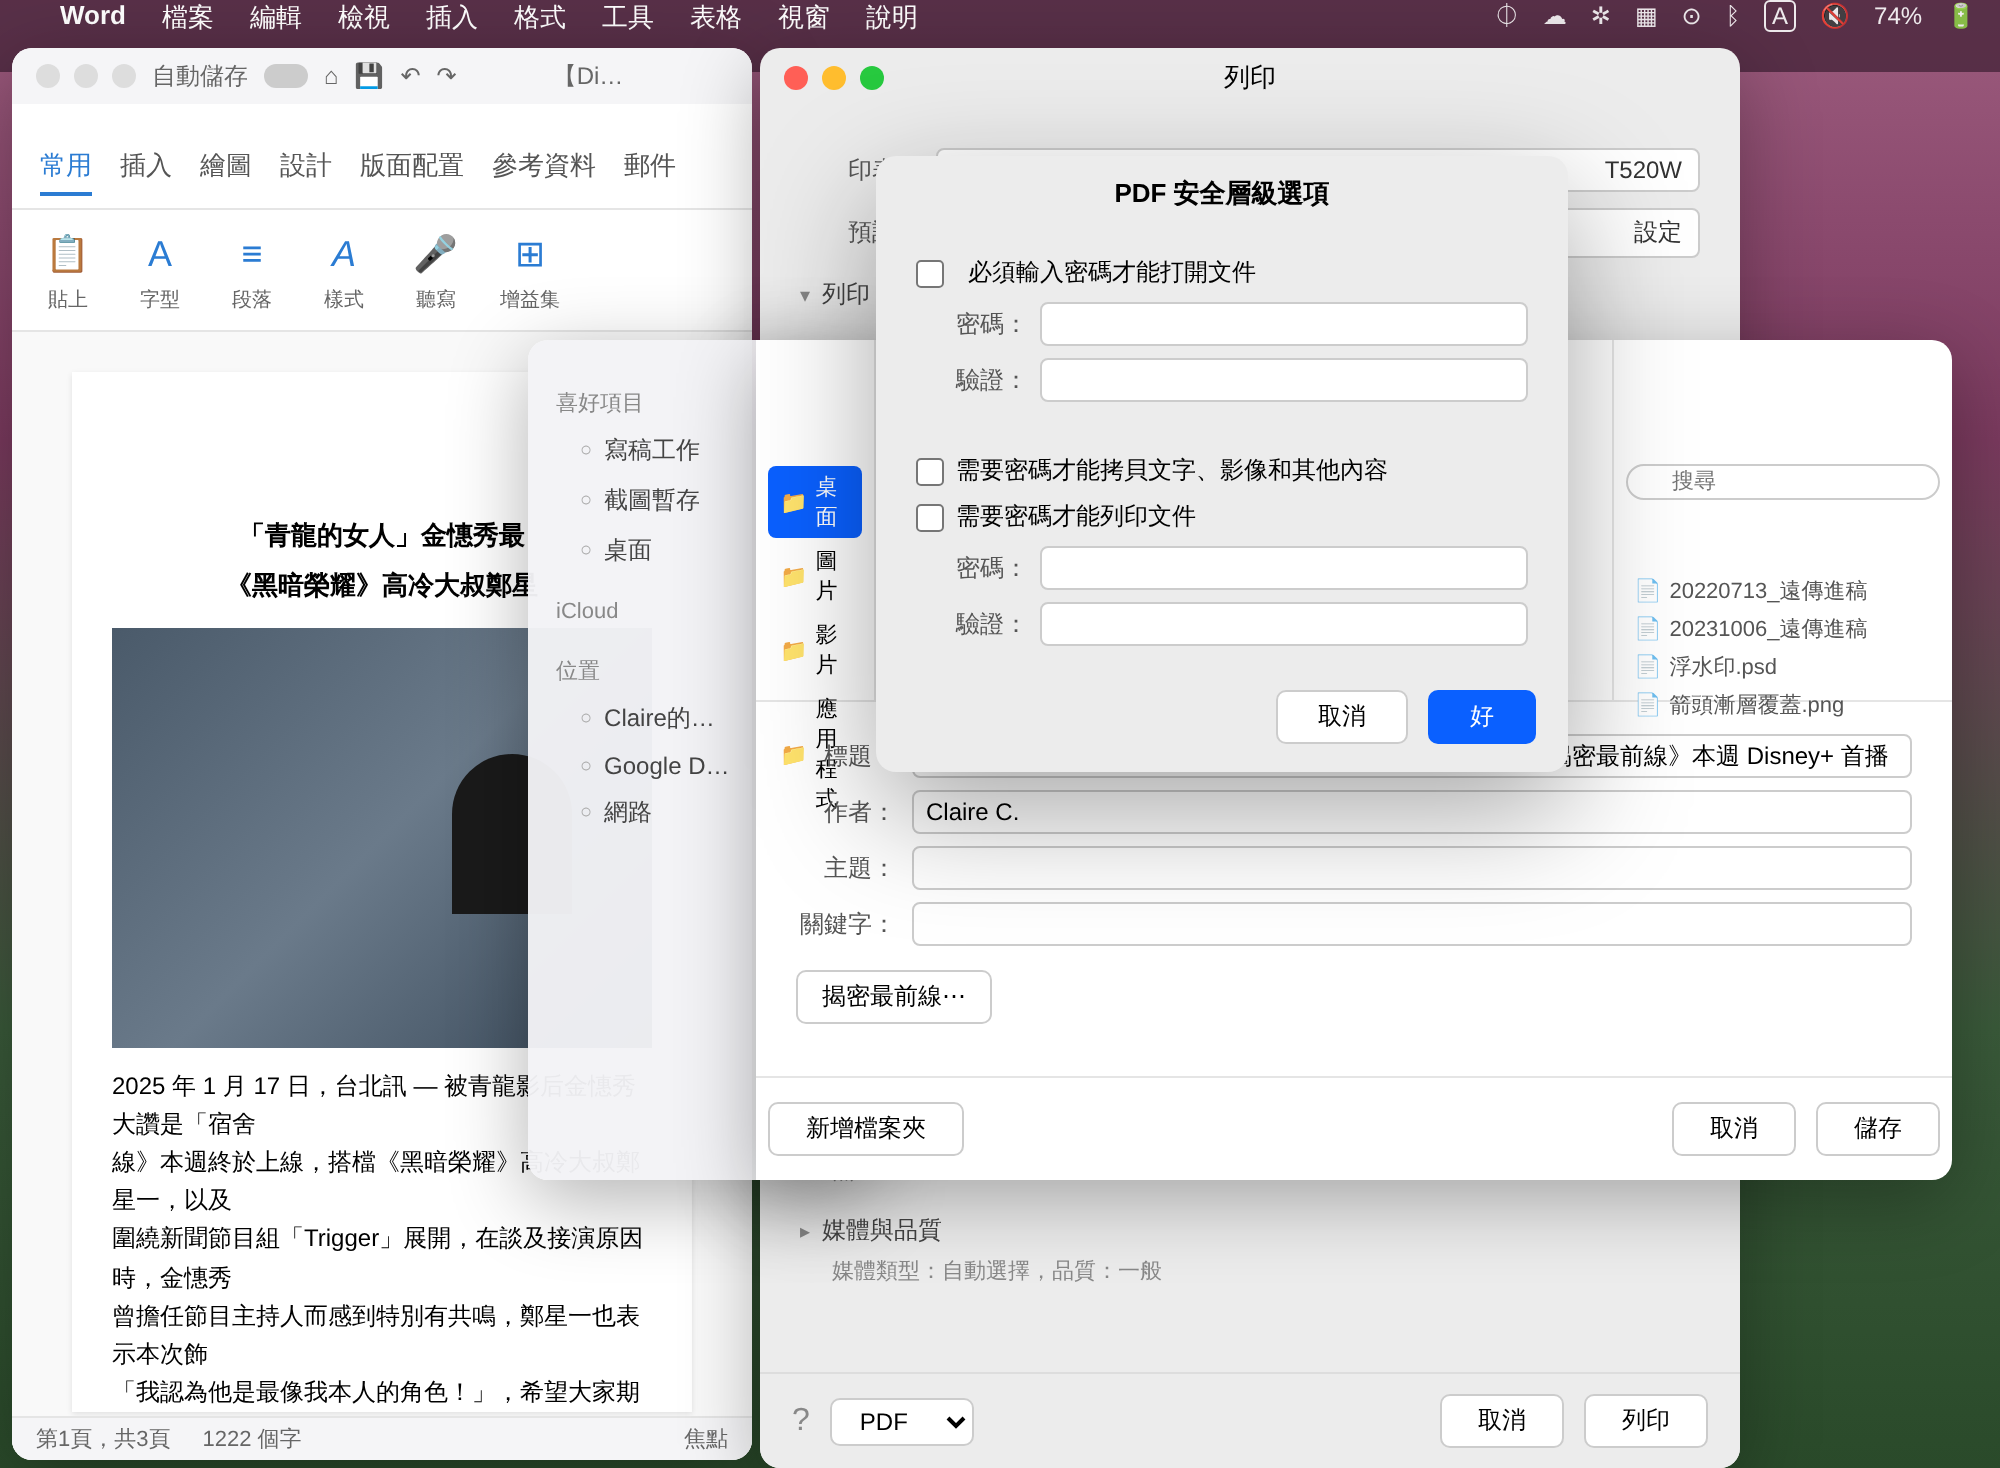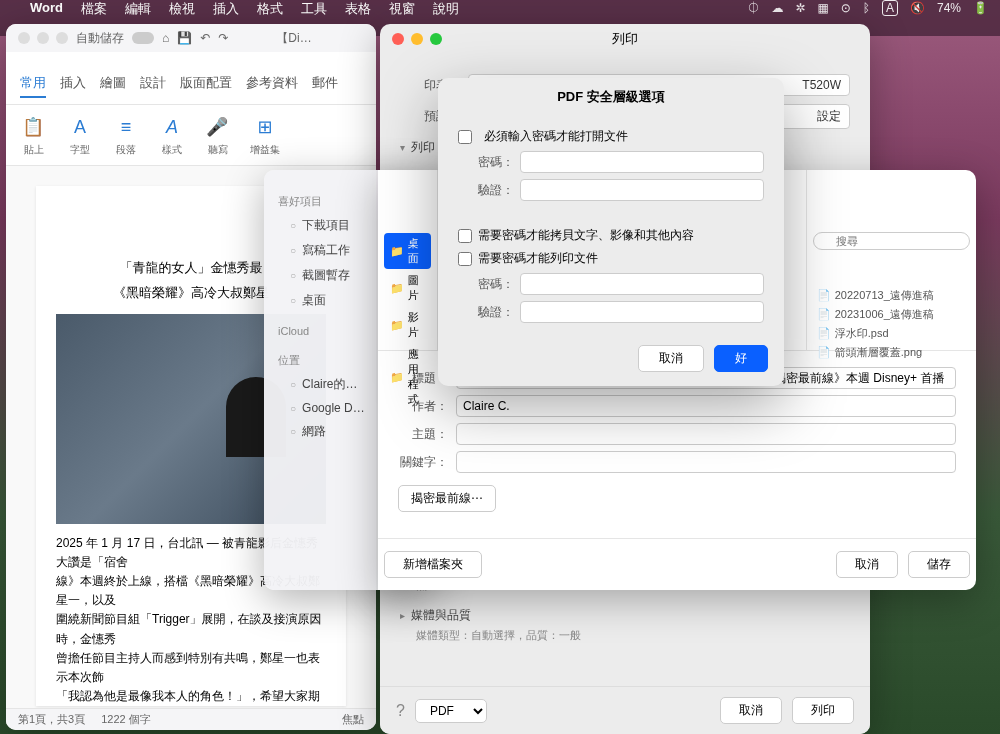--- a/index.html
+++ b/index.html
@@ -18,21 +18,21 @@
 .traffic { display: flex; gap: 7px; }
 .traffic span { width: 12px; height: 12px; border-radius: 50%; background: #ddd; }
 .word-tabs { display: flex; gap: 14px; padding: 6px 14px; font-size: 13px; border-bottom: 1px solid #e5e5e5; }
 .word-tabs span { color: #555; margin-top: 16px; }
 .word-tabs .active { color: #2b7cd3; font-weight: 500; border-bottom: 2px solid #2b7cd3; padding-bottom: 4px; }
 .word-ribbon { display: flex; gap: 18px; padding: 8px 14px; border-bottom: 1px solid #e5e5e5; font-size: 10px; color: #666; }
 .ribbon-group { display: flex; flex-direction: column; align-items: center; gap: 2px; }
 .ribbon-icon { width: 28px; height: 28px; display: flex; align-items: center; justify-content: center; font-size: 18px; color: #2b7cd3; border: 1px solid transparent; }
 .word-doc { padding: 20px 30px; height: 560px; background: #f9f9f9; overflow: hidden; }
 .word-page { background: #fff; padding: 24px 20px; box-shadow: 0 1px 3px rgba(0,0,0,0.1); height: 100%; font-size: 12px; line-height: 1.6; }
-.word-page h3 { font-size: 13px; text-align: center; margin: 20px 0 10px; font-weight: 400; }
+.word-page h3 { font-size: 13px; text-align: center; margin: 20px 0 10px; font-weight: 700; }
 .doc-img { width: 100%; height: 210px; background: linear-gradient(135deg, #4a5a6a 0%, #6a7a8a 50%, #3a4a5a 100%); margin: 10px 0; position: relative; }
 .doc-img::after { content:''; position: absolute; right: 15%; top: 30%; width: 60px; height: 80px; background: #1a1a1a; border-radius: 30px 30px 0 0; }
 .word-status { position: absolute; bottom: 0; left: 0; right: 0; height: 22px; background: #f5f5f7; border-top: 1px solid #e5e5e5; display: flex; align-items: center; padding: 0 12px; font-size: 11px; color: #666; gap: 16px; }
 
 
 .print-dialog { position: absolute; top: 24px; left: 380px; width: 490px; height: 710px; background: #ececec; border-radius: 10px; box-shadow: 0 10px 40px rgba(0,0,0,0.3); overflow: hidden; }
 .print-title { height: 30px; display: flex; align-items: center; justify-content: center; font-size: 13px; font-weight: 500; position: relative; }
 .print-title .traffic { position: absolute; left: 12px; }
 .print-title .traffic span:nth-child(1){background:#ff5f56}.print-title .traffic span:nth-child(2){background:#ffbd2e}.print-title .traffic span:nth-child(3){background:#27c93f}
 .print-body { padding: 12px 20px; font-size: 12px; color: #333; }
@@ -221,21 +221,20 @@
     <span style="color:#888">?</span>
     <select><option>PDF</option></select>
     <div style="flex:1"></div>
     <button>取消</button>
     <button>列印</button>
   </div>
 </div>
 
 <div class="finder-panel">
   <div class="section">喜好項目</div>
-  <div class="item">下載項目</div>
   <div class="item">寫稿工作</div>
   <div class="item">截圖暫存</div>
   <div class="item">桌面</div>
   <div class="section">iCloud</div>
   <div class="section">位置</div>
   <div class="item">Claire的…</div>
   <div class="item">Google D…</div>
   <div class="item">網路</div>
 </div>
 

